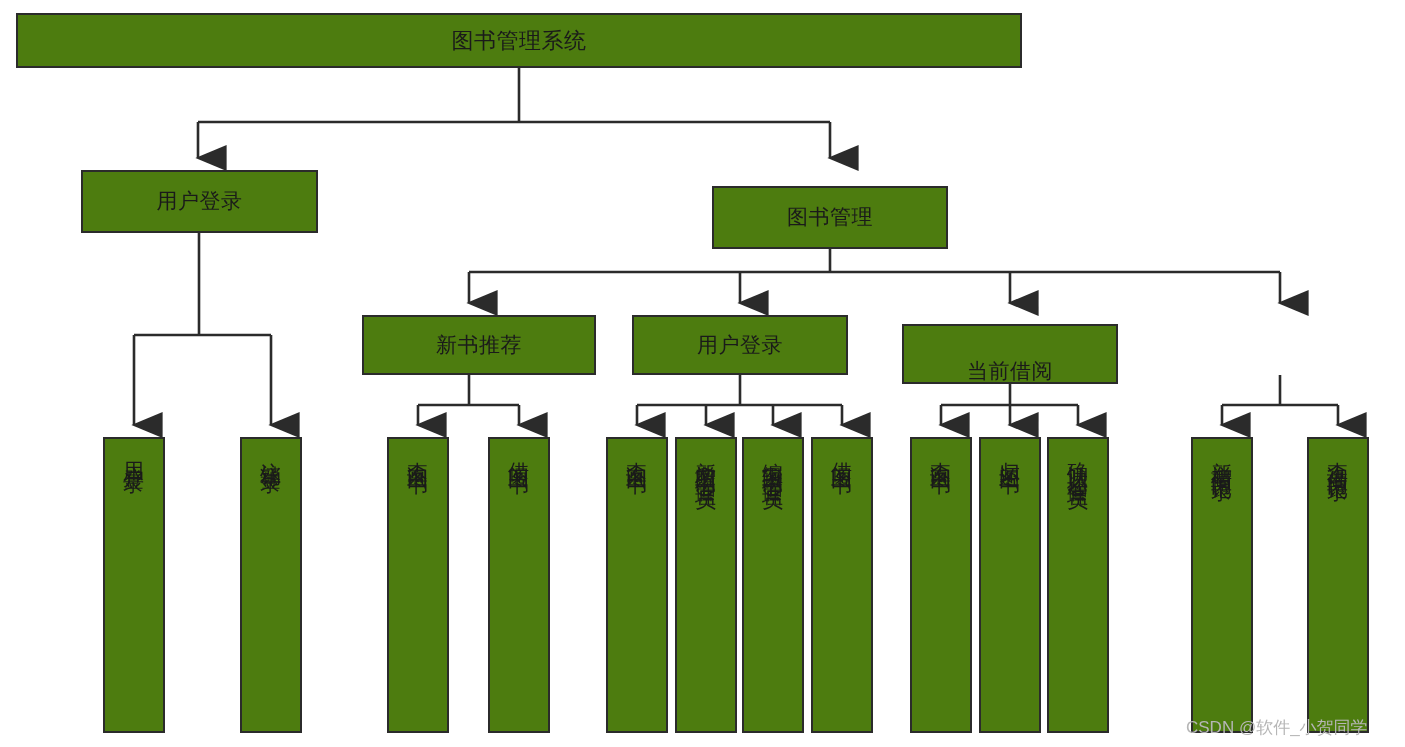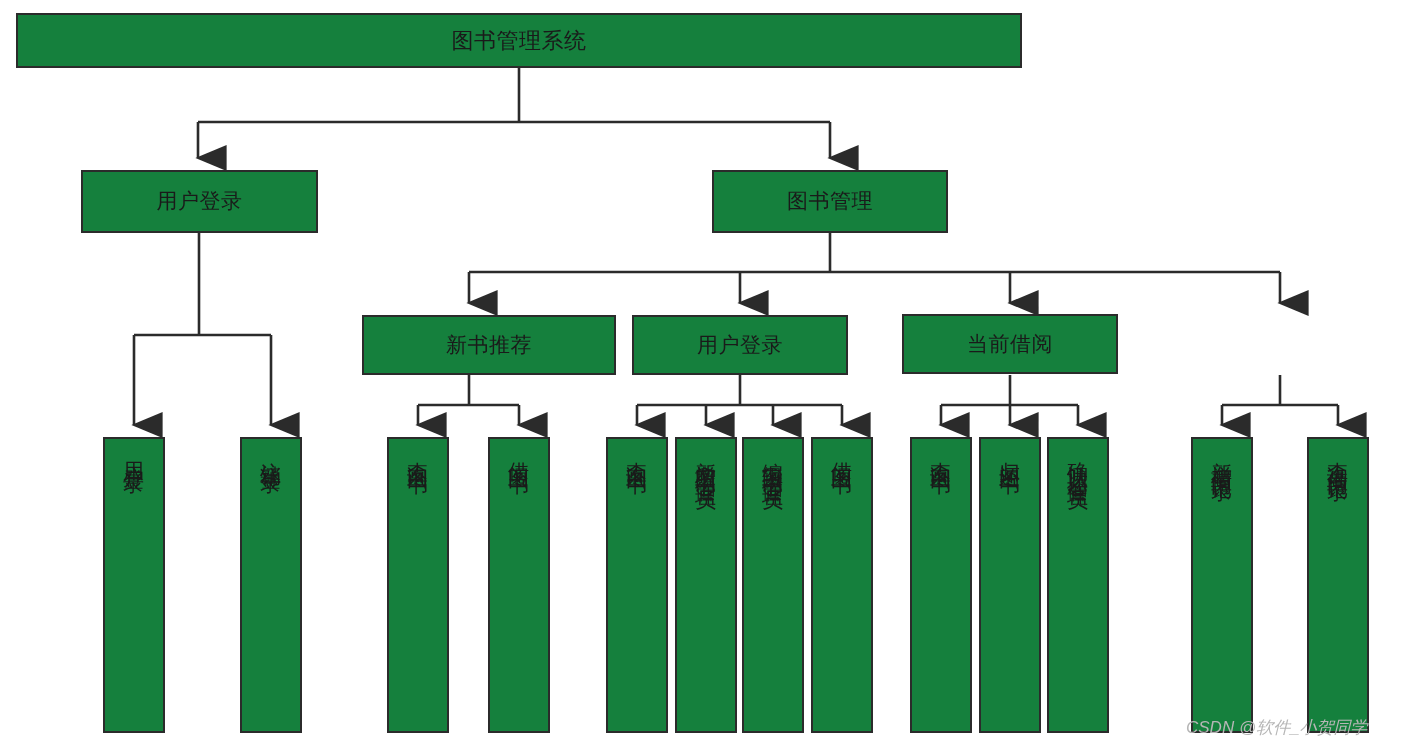--- a/index.html
+++ b/index.html
@@ -22,21 +22,21 @@
     position: absolute;
     left: 0;
     top: 0;
     width: 1405px;
     height: 747px;
     pointer-events: none;
   }
   .node {
     position: absolute;
     box-sizing: border-box;
-    background: #15803d;
+    background: #4d7c0f;
     border: 2px solid #2b2b2b;
     display: flex;
     align-items: center;
     justify-content: center;
     color: #1a1a1a;
     z-index: 2;
   }
   .node .lbl {
     display: block;
     text-align: center;
@@ -63,21 +63,20 @@
     letter-spacing: 4px;
     white-space: nowrap;
   }
   .watermark {
     position: absolute;
     color: #b6b6b6;
     font-size: 17px;
     white-space: nowrap;
     z-index: 5;
     font-family: "Liberation Sans", "DejaVu Sans", sans-serif;
-    font-style: italic;
   }
 </style>
 </head>
 <body>
 
 <div id="canvas">
 
   <svg id="wires" viewBox="0 0 1405 747" width="1405" height="747" xmlns="http://www.w3.org/2000/svg">
     <defs>
       <marker id="arrow" viewBox="0 0 10 12" refX="5" refY="11" markerWidth="10" markerHeight="12" orient="auto-start-reverse">
@@ -128,31 +127,31 @@
     </g>
   </svg>
 
   <div class="node h root" style="left:16px; top:13px; width:1006px; height:55px;">
     <span class="lbl">图书管理系统</span>
   </div>
 
   <div class="node h" style="left:81px; top:170px; width:237px; height:63px;">
     <span class="lbl">用户登录</span>
   </div>
-  <div class="node h" style="left:712px; top:170px; width:236px; height:63px;">
+  <div class="node h" style="left:712px; top:186px; width:236px; height:63px;">
     <span class="lbl">图书管理</span>
   </div>
 
-  <div class="node h" style="left:362px; top:315px; width:254px; height:60px;">
+  <div class="node h" style="left:362px; top:315px; width:234px; height:60px;">
     <span class="lbl">新书推荐</span>
   </div>
   <div class="node h" style="left:632px; top:315px; width:216px; height:60px;">
     <span class="lbl">用户登录</span>
   </div>
-  <div class="node h" style="left:902px; top:314px; width:216px; height:60px;">
+  <div class="node h" style="left:902px; top:324px; width:216px; height:60px;align-items:flex-end;">
     <span class="lbl">当前借阅</span>
   </div>
 
   <div class="node v" style="left:103px; top:437px; width:62px; height:296px;">
     <span class="lbl">用户登录</span>
   </div>
   <div class="node v" style="left:240px; top:437px; width:62px; height:296px;">
     <span class="lbl">注销登录</span>
   </div>
 

